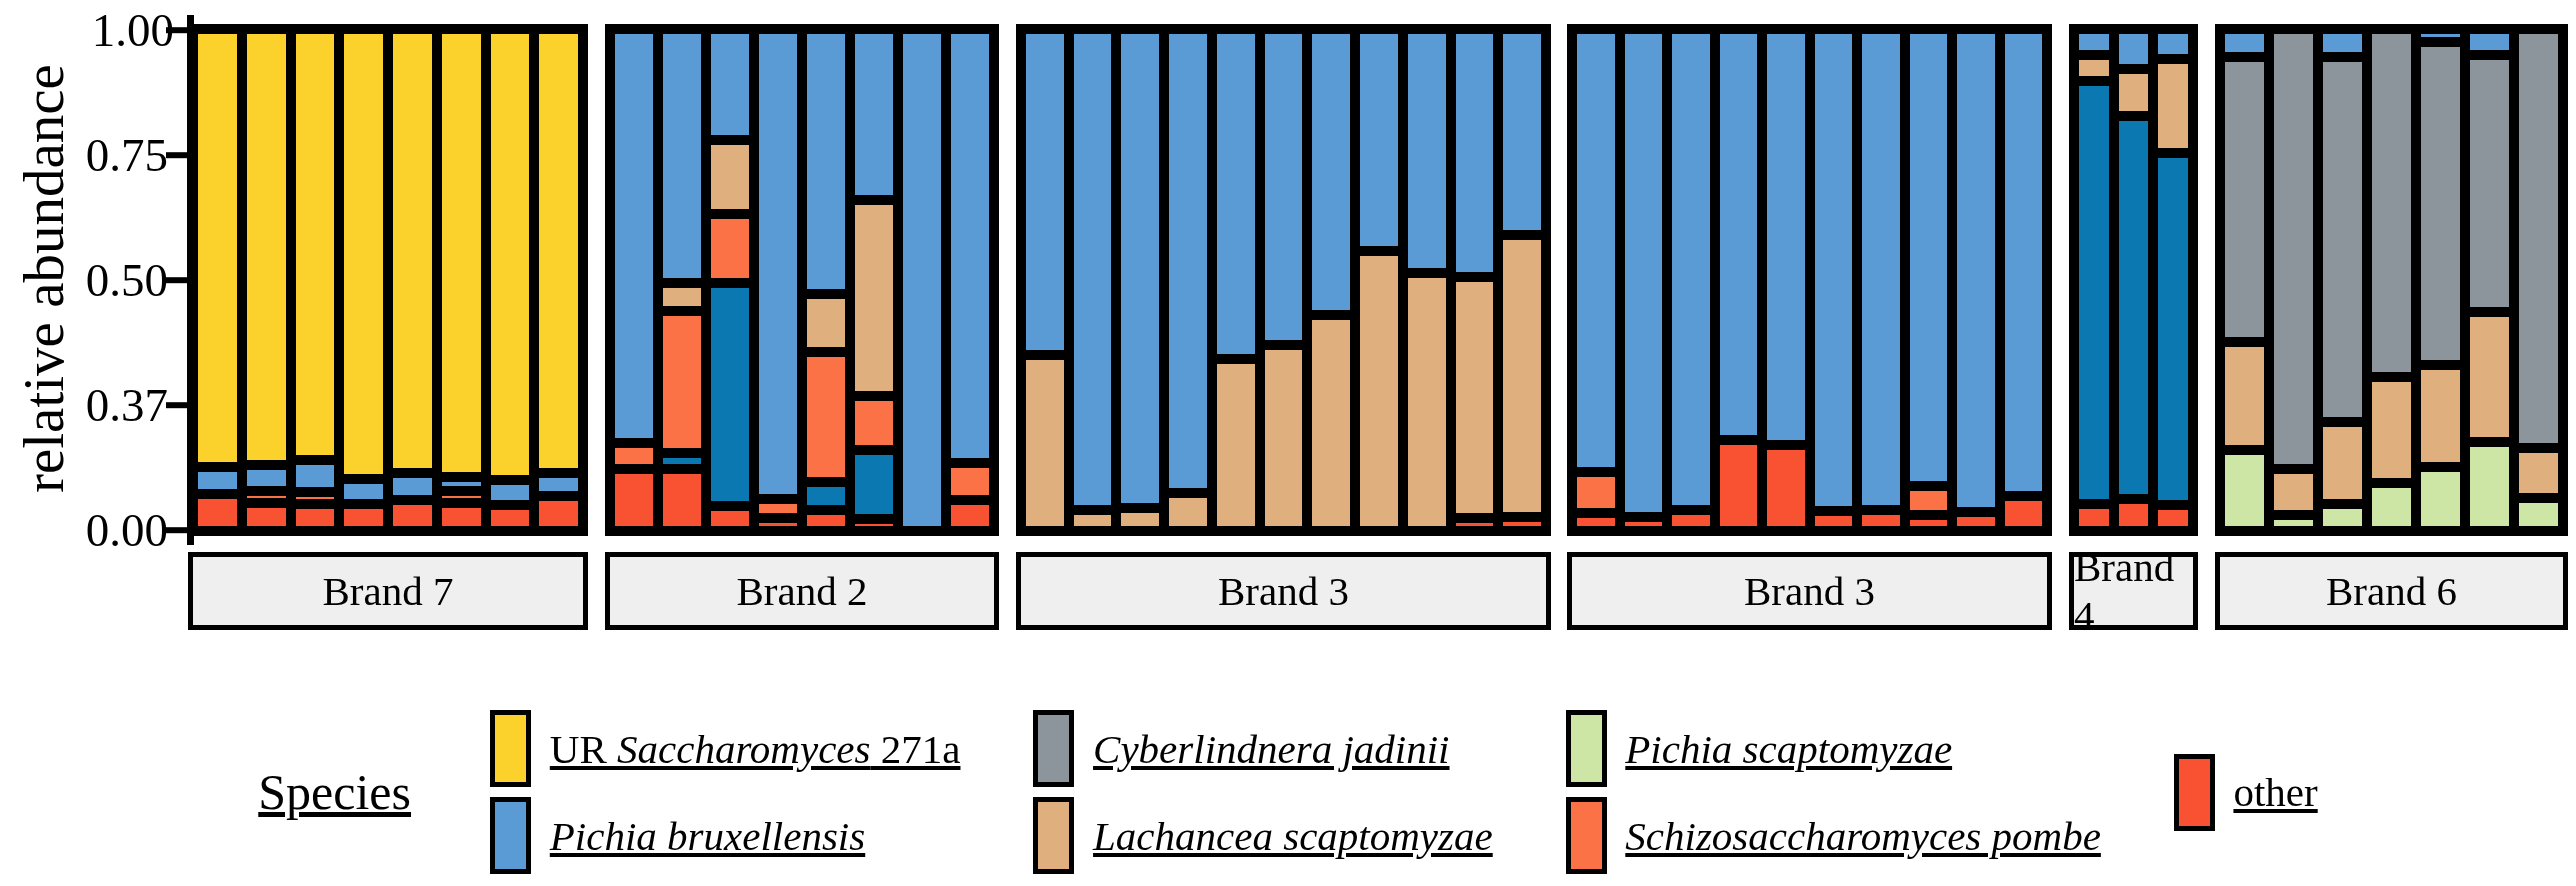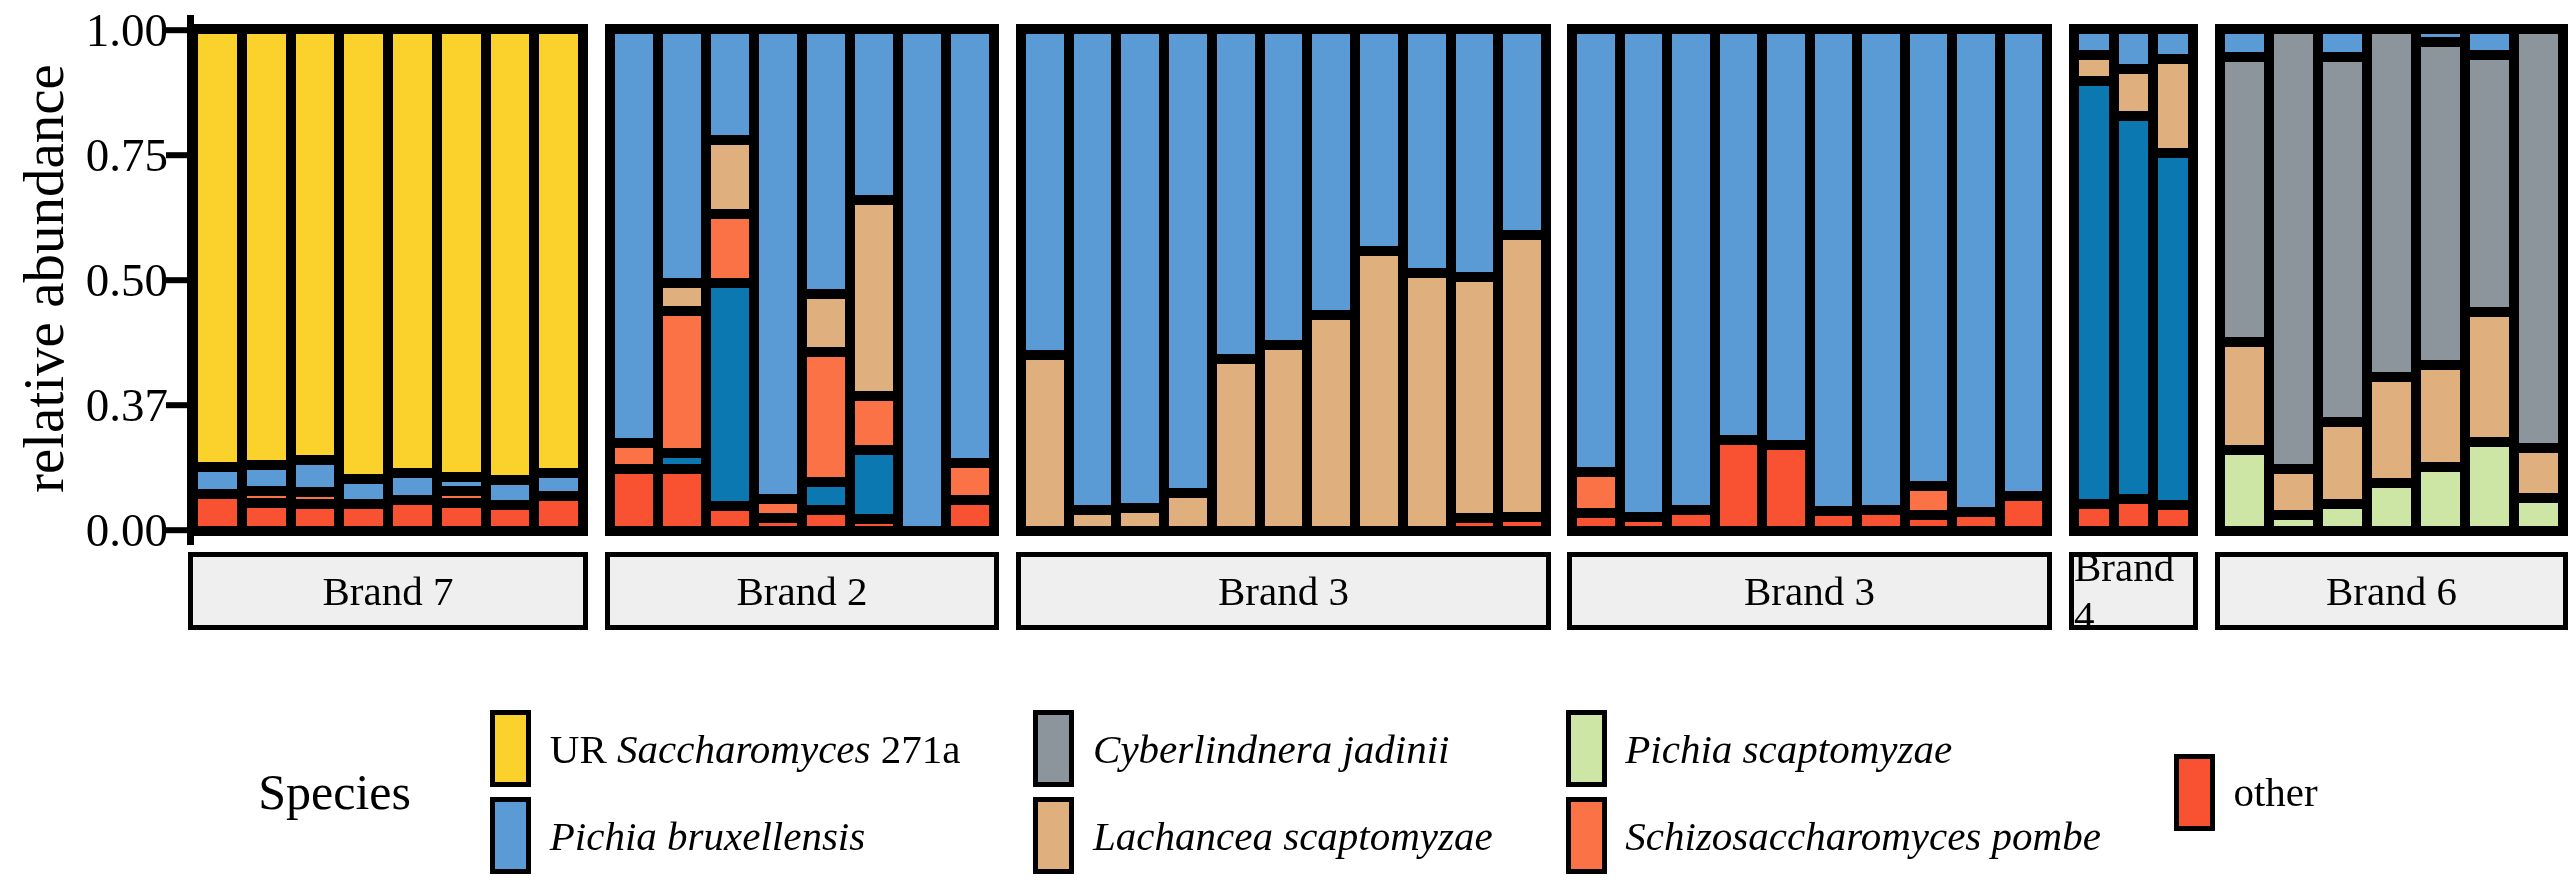--- a/index.html
+++ b/index.html
@@ -13,36 +13,36 @@
              transform:translateY(-50%);}
   .tickmark{position:absolute;background:#000;width:21px;height:5.6px;transform:translateY(-50%);}
   .axisline{position:absolute;background:#000;}
   .panel{position:absolute;border:5.6px solid #000;background:#fff;box-sizing:border-box;}
   .bars{display:flex;flex-direction:row;width:100%;height:100%;}
   .bar{flex:1 1 0;display:flex;flex-direction:column;min-width:0;}
   .seg{border:5px solid #000;box-sizing:border-box;min-height:0;}
   .strip{position:absolute;background:#EFEFEF;border:5px solid #000;box-sizing:border-box;
          display:flex;align-items:center;justify-content:center;font-size:41px;}
   .legend{position:absolute;left:0;right:0;top:699px;height:186px;
-          display:flex;align-items:center;justify-content:center;gap:73px;}
+          display:flex;align-items:center;justify-content:center;gap:73px;text-decoration:underline;}
   .legend-title{font-size:50px;margin-right:6.2px;}
   .legend-col{display:flex;flex-direction:column;gap:0;}
   .legend-row{display:flex;align-items:center;height:87px;}
   .swatch{width:41px;height:77px;border:5.6px solid #000;box-sizing:border-box;flex:0 0 auto;}
   .legend-label{font-size:41px;margin-left:18.6px;white-space:nowrap;}
   .it{font-style:italic;margin-top:6px;}
 </style>
 </head>
 <body>
 
 <div id="fig">
   <div class="ytitle">relative abundance</div>
   <div id="yaxis">
       <div class="axisline" style="left: 187px; top: 15px; width: 7.4px; height: 530px;"></div>
-      <div class="ticklabel" style="left: 38px; top: 30px;">1.00</div>
+      <div class="ticklabel" style="left: 44px; top: 30px;">1.00</div>
       <div class="tickmark" style="left: 166px; top: 30px;"></div>
       <div class="ticklabel" style="left: 38px; top: 155px;">0.75</div>
       <div class="tickmark" style="left: 166px; top: 155px;"></div>
       <div class="ticklabel" style="left: 38px; top: 280px;">0.50</div>
       <div class="tickmark" style="left: 166px; top: 280px;"></div>
       <div class="ticklabel" style="left: 38px; top: 405px;">0.37</div>
       <div class="tickmark" style="left: 166px; top: 405px;"></div>
       <div class="ticklabel" style="left: 38px; top: 530px;">0.00</div>
       <div class="tickmark" style="left: 166px; top: 530px;"></div>
     </div>

